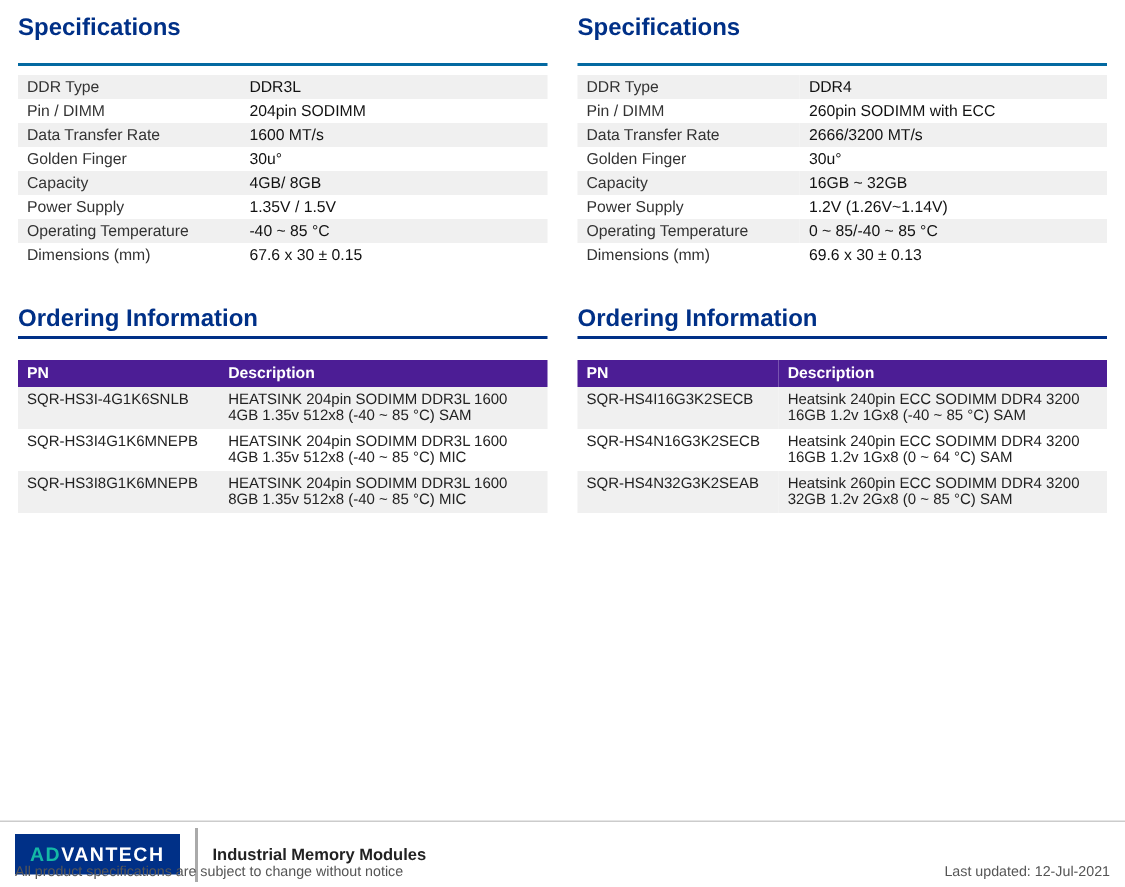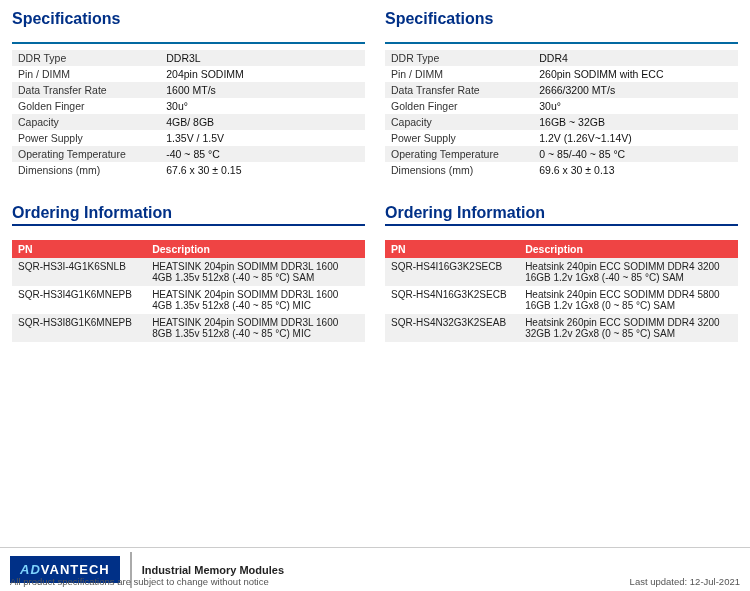--- a/index.html
+++ b/index.html
@@ -69,21 +69,21 @@
       border-bottom: 2px solid #003087;
       padding-bottom: 2px;
     }
 
     .order-table {
       width: 100%;
       border-collapse: collapse;
     }
 
     .order-table thead tr {
-      background: #ef4444;
+      background: #4c1d95;
       color: #fff;
     }
 
     .order-table thead td {
       padding: 3px 6px;
       font-size: 10.5px;
       font-weight: bold;
     }
 
     .order-table tbody tr:nth-child(odd) {
@@ -128,22 +128,21 @@
     .footer-logo-box {
       background: #003087;
       color: #fff;
       font-size: 13px;
       font-weight: bold;
       padding: 6px 10px;
       letter-spacing: 1px;
     }
 
     .footer-logo-box .ad-text {
-      color: #7dd3fc;
-      font-style: italic;
+      color: #14b8a6;
     }
 
     .footer-divider {
       width: 2px;
       height: 36px;
       background: #aaa;
       margin: 0 10px;
     }
 
     .footer-tagline {
@@ -294,21 +293,21 @@
             <td>Description</td>
           </tr>
         </thead>
         <tbody id="right-order-tbody">
             <tr>
               <td>SQR-HS4I16G3K2SECB</td>
               <td>Heatsink 240pin ECC SODIMM DDR4 3200 16GB 1.2v 1Gx8 (-40 ~ 85 °C) SAM</td>
             </tr>
             <tr>
               <td>SQR-HS4N16G3K2SECB</td>
-              <td>Heatsink 240pin ECC SODIMM DDR4 5800 16GB 1.2v 1Gx8 (0 ~ 85 °C) SAM</td>
+              <td>Heatsink 240pin ECC SODIMM DDR4 3200 16GB 1.2v 1Gx8 (0 ~ 64 °C) SAM</td>
             </tr>
             <tr>
               <td>SQR-HS4N32G3K2SEAB</td>
               <td>Heatsink 260pin ECC SODIMM DDR4 3200 32GB 1.2v 2Gx8 (0 ~ 85 °C) SAM</td>
             </tr>
           </tbody>
       </table>
     </div>
 
   </div>

